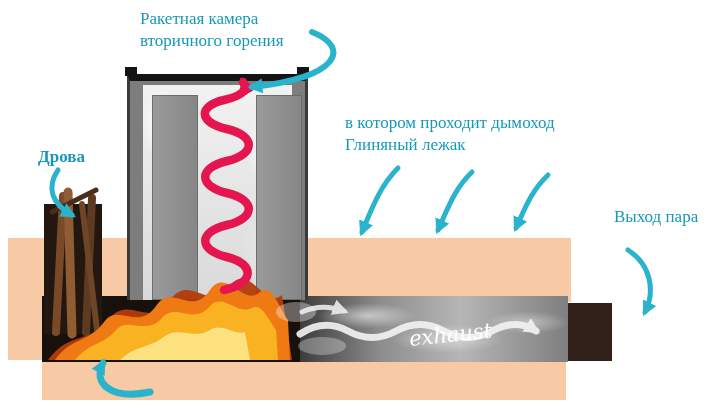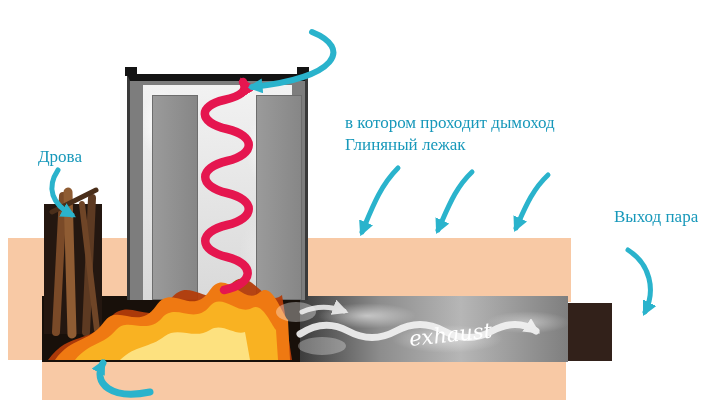--- a/index.html
+++ b/index.html
@@ -47,21 +47,21 @@
   }
   .pillar-l{left:152px;} .pillar-r{left:256px;}
   
   .wood-box{left:44px;top:204px;width:58px;height:130px;background:#241710;}
   .exhaust-block{left:568px;top:303px;width:44px;height:58px;background:#32211a;}
   
   .overlay{left:0;top:0;width:714px;height:408px;pointer-events:none;}
   
   .lbl{position:absolute;color:#1798ba;font-size:17px;line-height:22px;white-space:nowrap;}
   .lbl-secondary{left:140px;top:8px;}
-  .lbl-firewood{left:38px;top:146px;}
+  .lbl-firewood{left:38px;top:146px;font-weight:bold;}
   .lbl-bench{left:345px;top:112px;}
   .lbl-exit{left:614px;top:206px;}
   .lbl-primary{left:146px;top:372px;}
 </style>
 </head>
 <body>
 
 <div class="canvas">
 
   <div class="abs peach peach-left"></div>
@@ -127,20 +127,24 @@
       <path d="M312 32 C352 48 338 78 252 87" stroke-width="6" marker-end="url(#mCyan)"></path>
       <path d="M58 170 C46 188 52 204 72 215" stroke-width="5" marker-end="url(#mCyan)"></path>
       <path d="M398 168 C380 186 372 208 362 232" stroke-width="5" marker-end="url(#mCyan)"></path>
       <path d="M472 172 C455 188 448 208 438 230" stroke-width="5" marker-end="url(#mCyan)"></path>
       <path d="M548 175 C532 190 525 208 516 228" stroke-width="5" marker-end="url(#mCyan)"></path>
       <path d="M628 250 C650 264 656 290 645 312" stroke-width="5" marker-end="url(#mCyan)"></path>
       <path d="M150 392 C112 400 92 384 103 363" stroke-width="7" marker-end="url(#mCyan)"></path>
     </g>
   </svg>
 
+  <div class="lbl lbl-secondary">
+    <div>Ракетная камера</div>
+    <div>вторичного горения</div>
+  </div>
 
   <div class="lbl lbl-firewood">Дрова</div>
 
   <div class="lbl lbl-bench">
     <div>в котором проходит дымоход</div>
     <div>Глиняный лежак</div>
   </div>
 
   <div class="lbl lbl-exit">
     <div>Выход пара</div>

